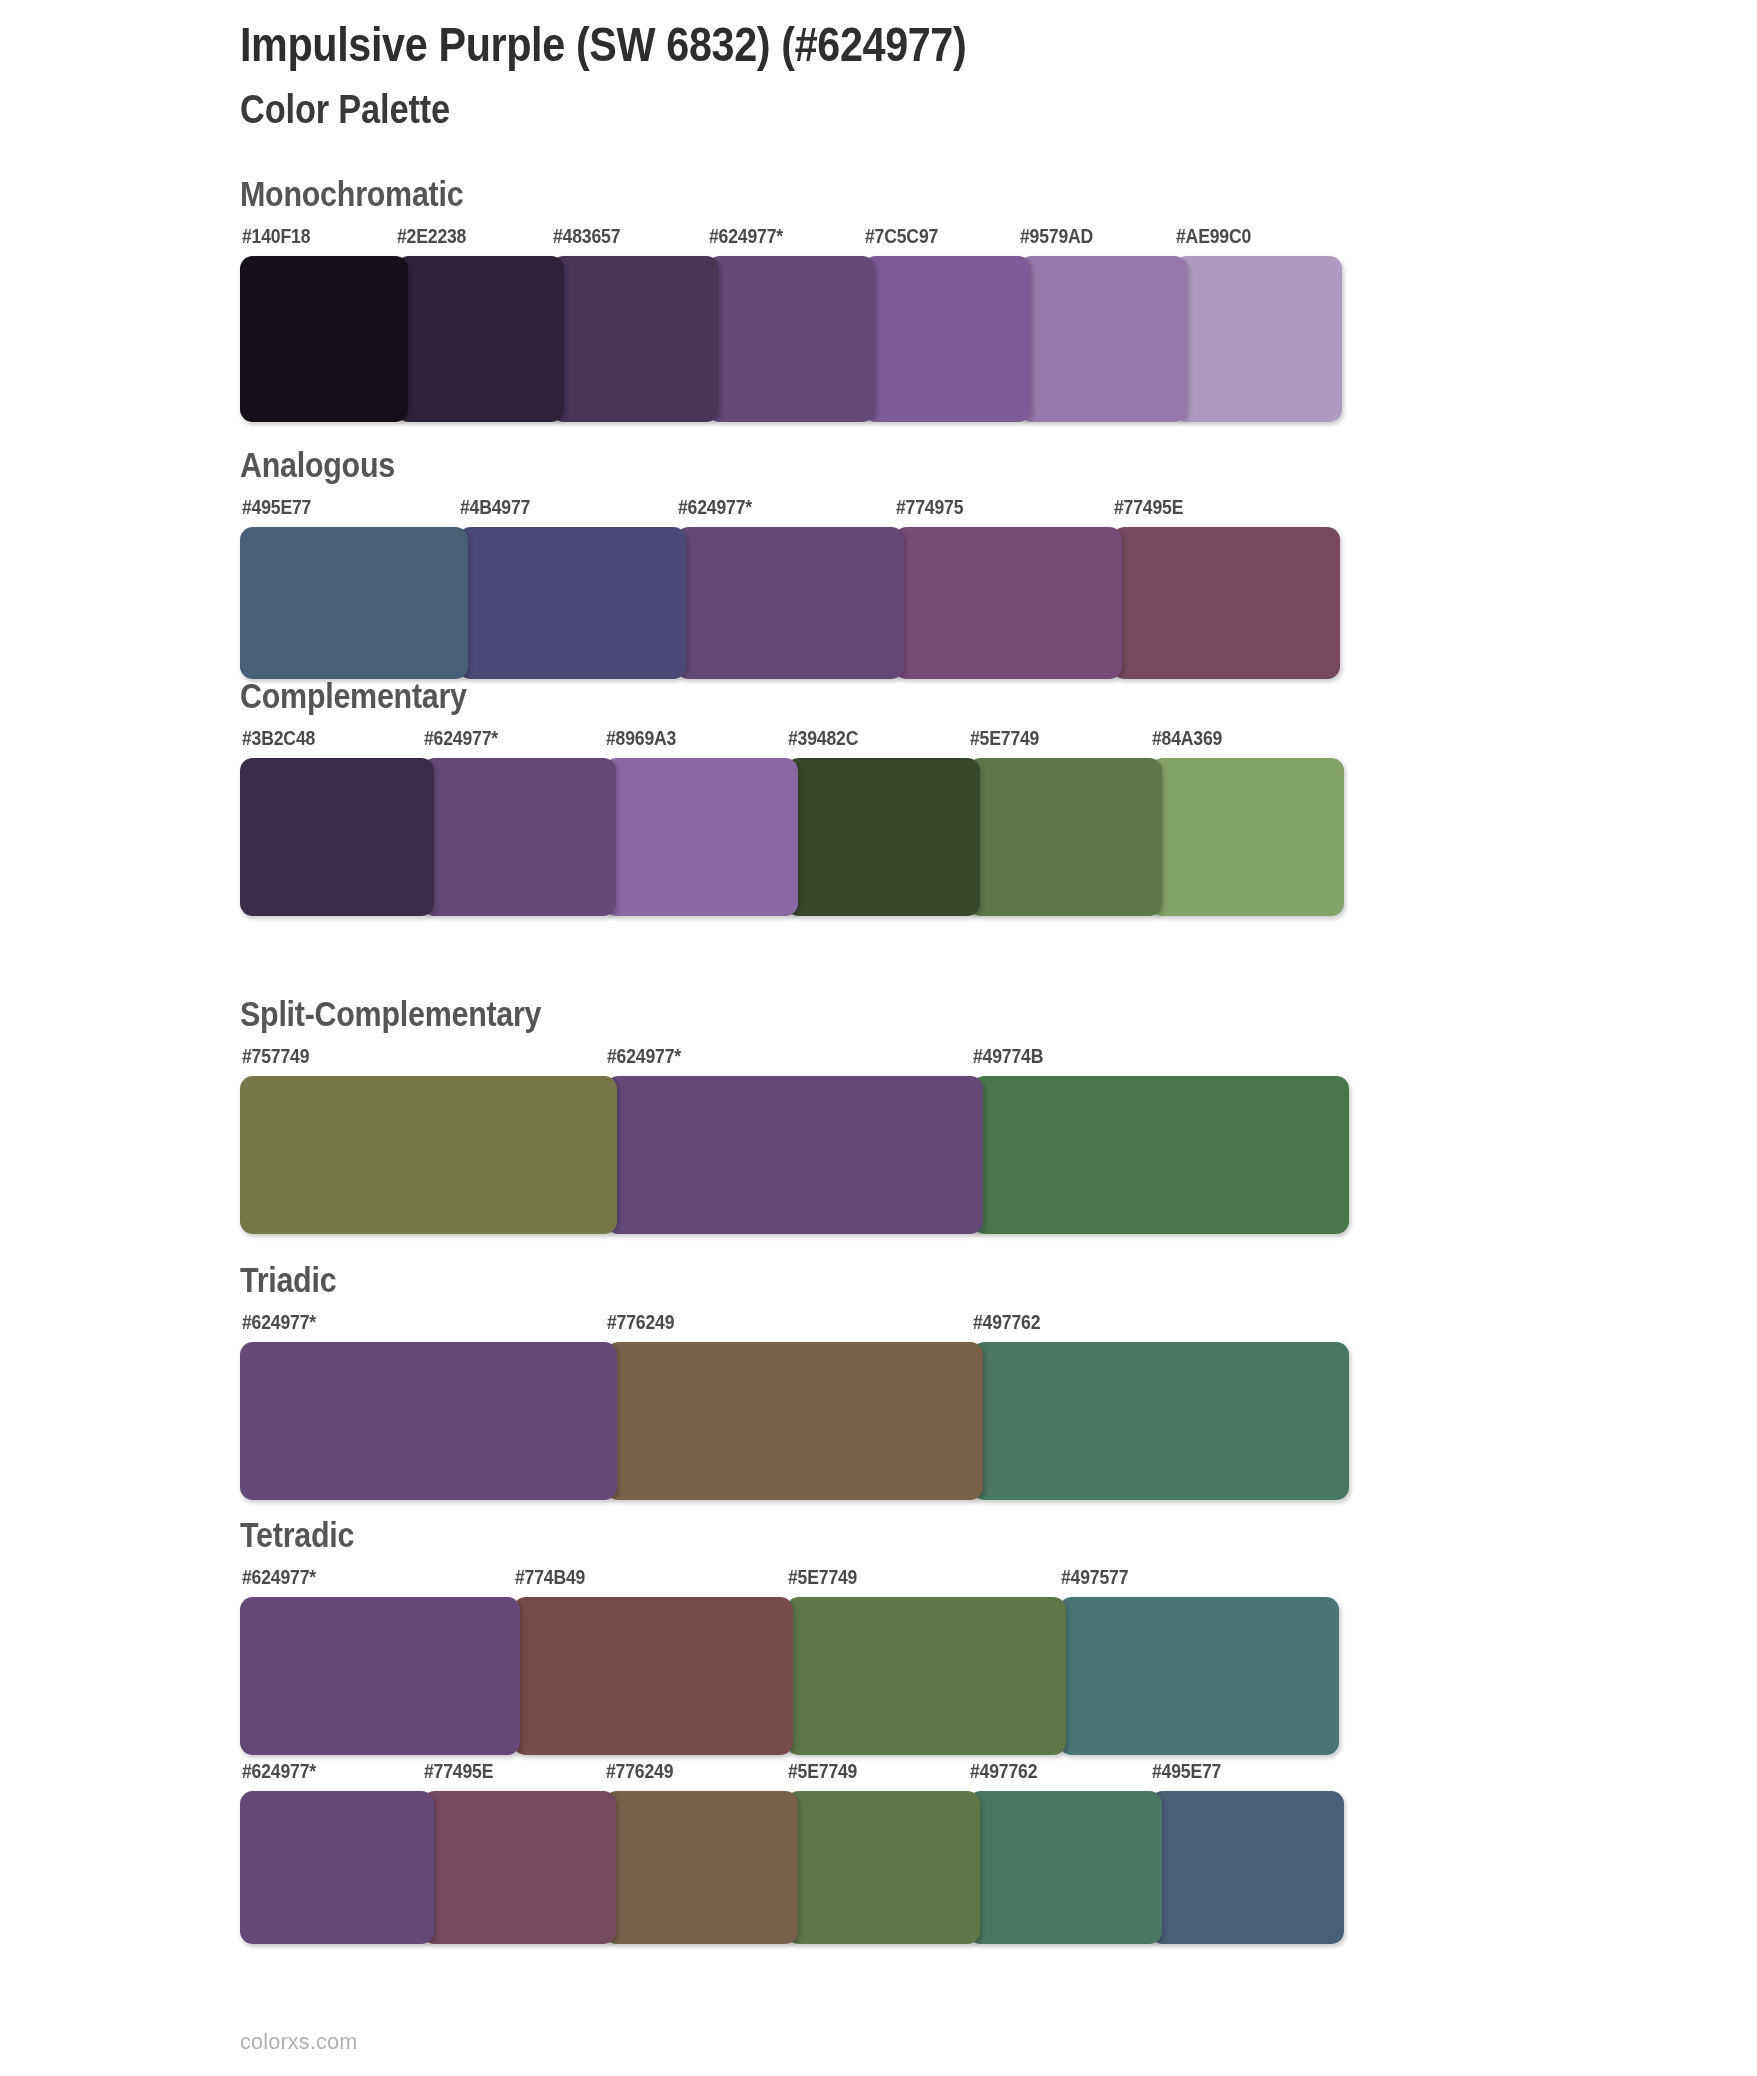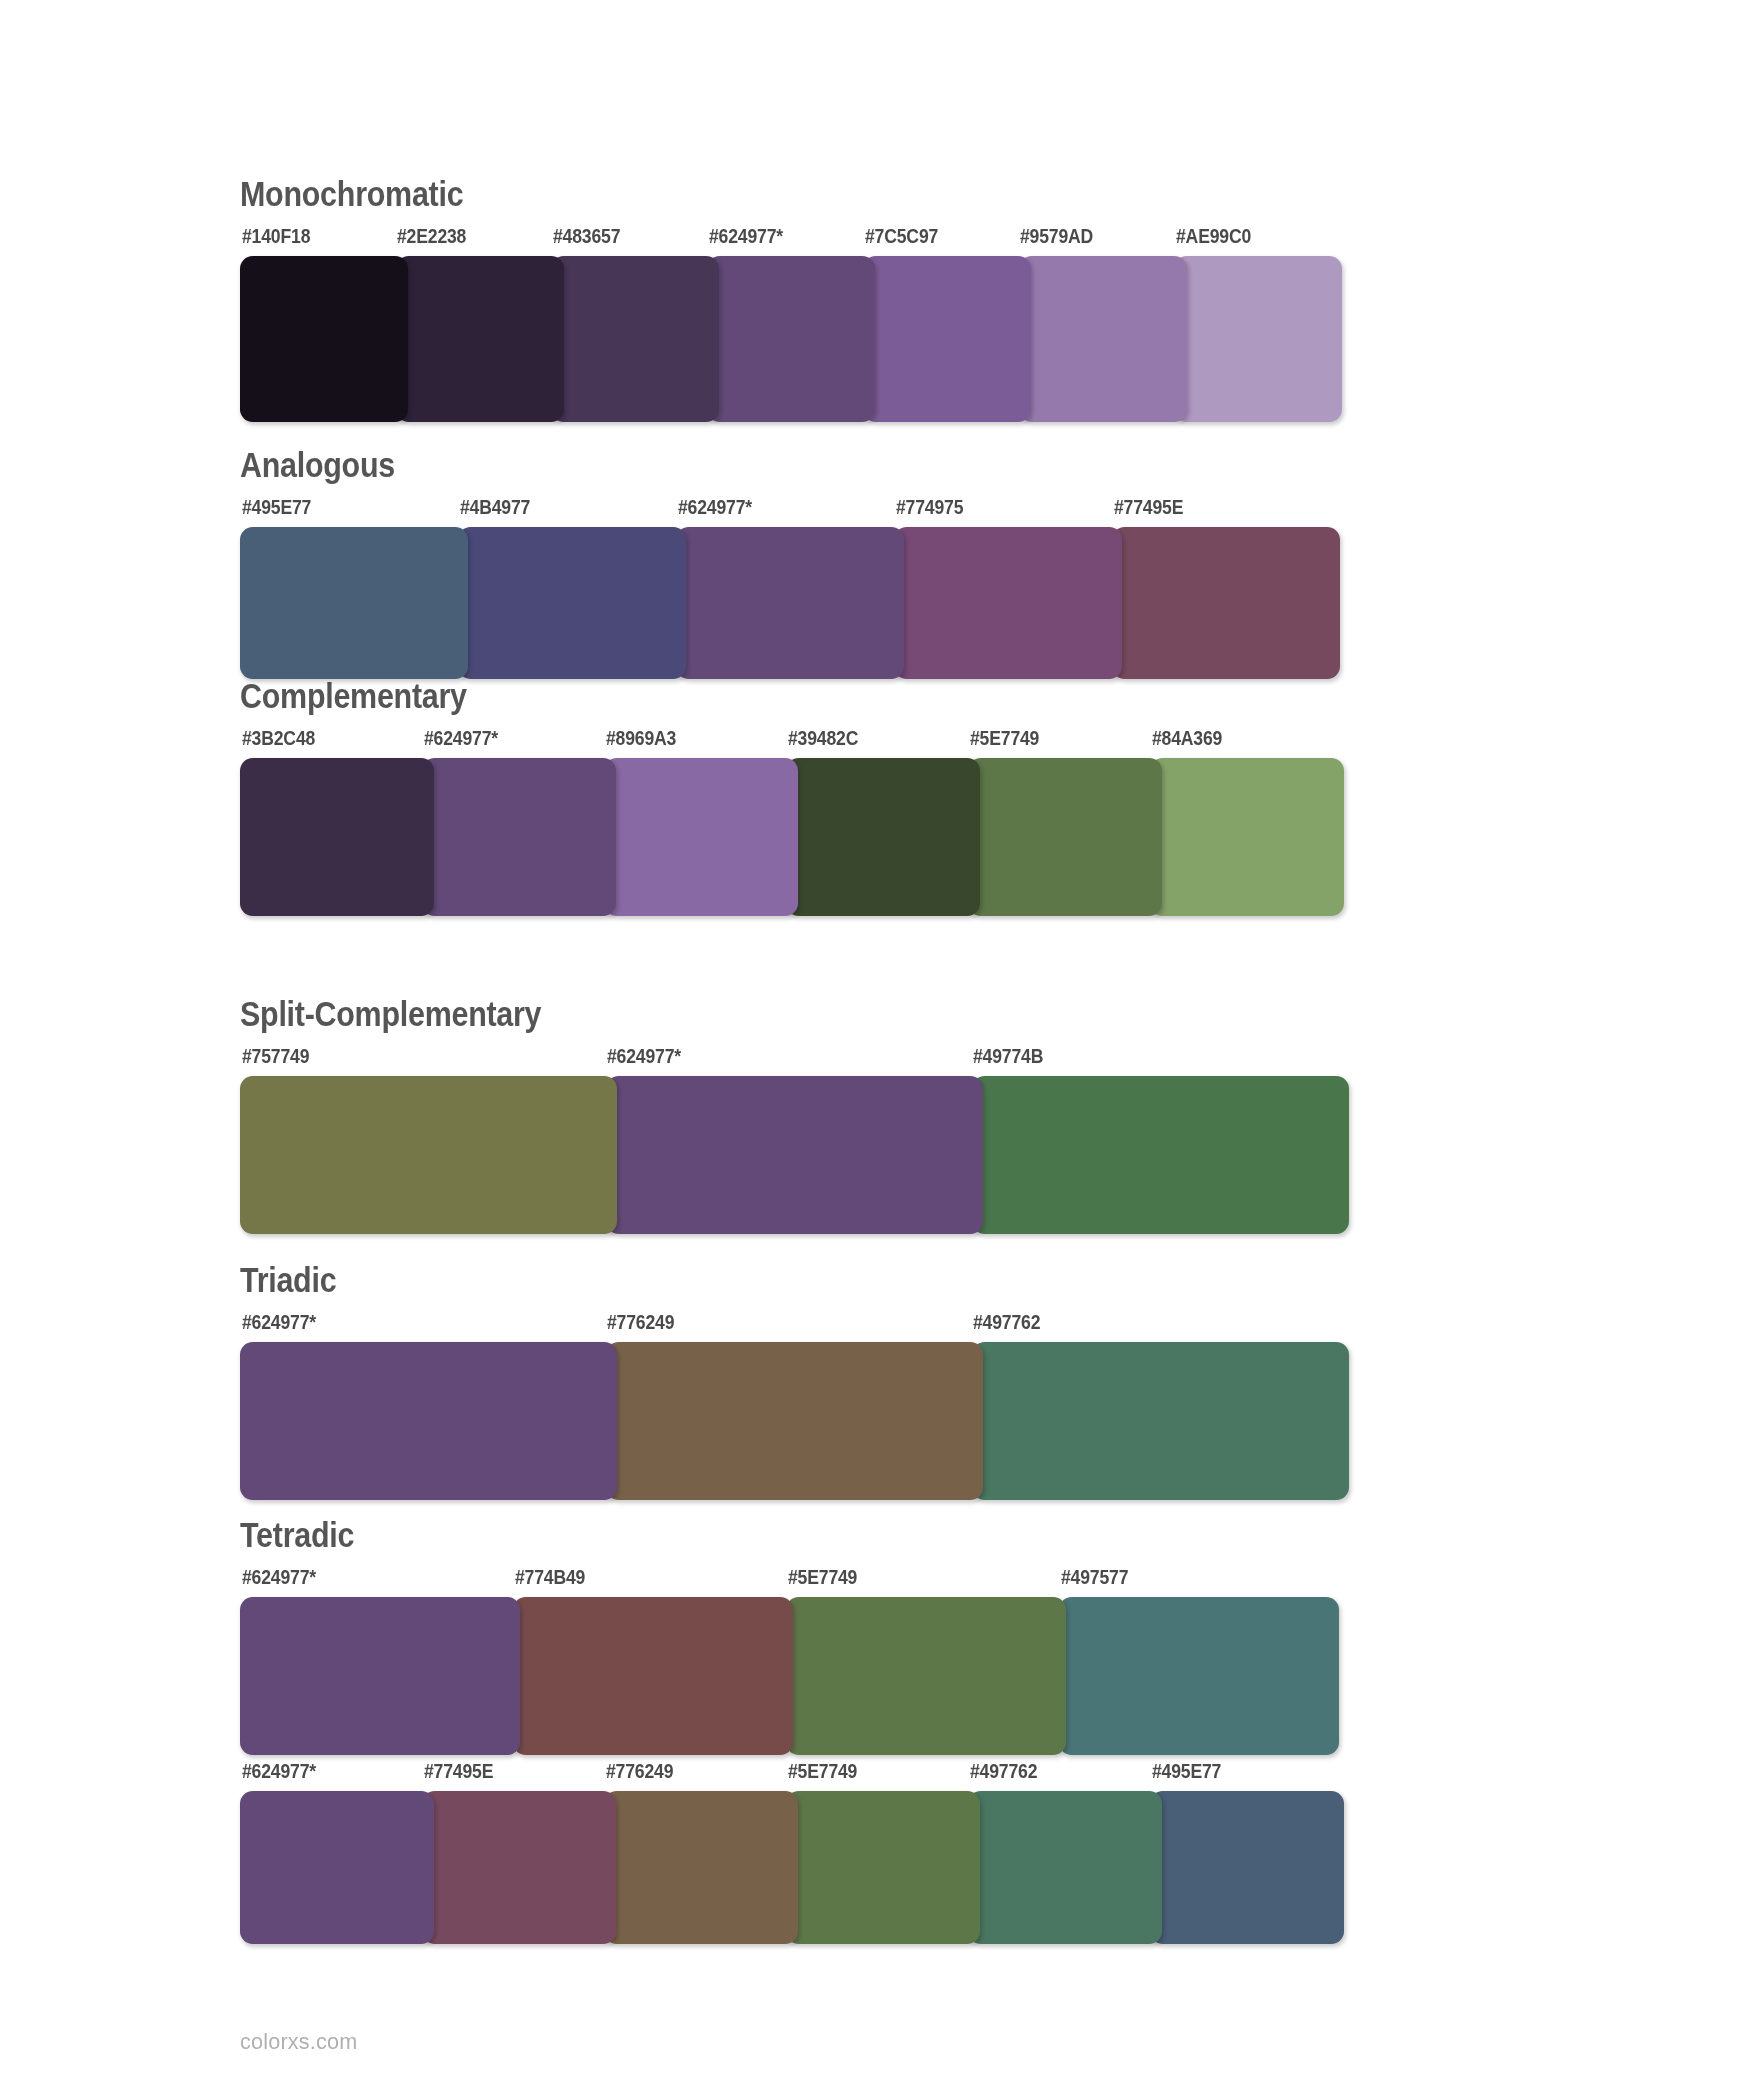--- a/index.html
+++ b/index.html
@@ -108,20 +108,24 @@
     color: #b0b0b0;
     letter-spacing: 0.2px;
     font-weight: normal;
   }
 </style>
 </head>
 <body>
 
 <div class="page">
 
+  <div class="header">
+    <h1 class="title">Impulsive Purple (SW 6832) (#624977)</h1>
+    <h2 class="subtitle">Color Palette</h2>
+  </div>
 
   <div id="sections-host">
       <div class="section" style="top: 176px;">
         <div class="section-title">Monochromatic</div>
         <div class="labels">
           <span class="hex-label" style="left: 1.6px;">#140F18</span>
           <span class="hex-label" style="left: 157px;">#2E2238</span>
           <span class="hex-label" style="left: 313px;">#483657</span>
           <span class="hex-label" style="left: 469px;">#624977*</span>
           <span class="hex-label" style="left: 625px;">#7C5C97</span>

